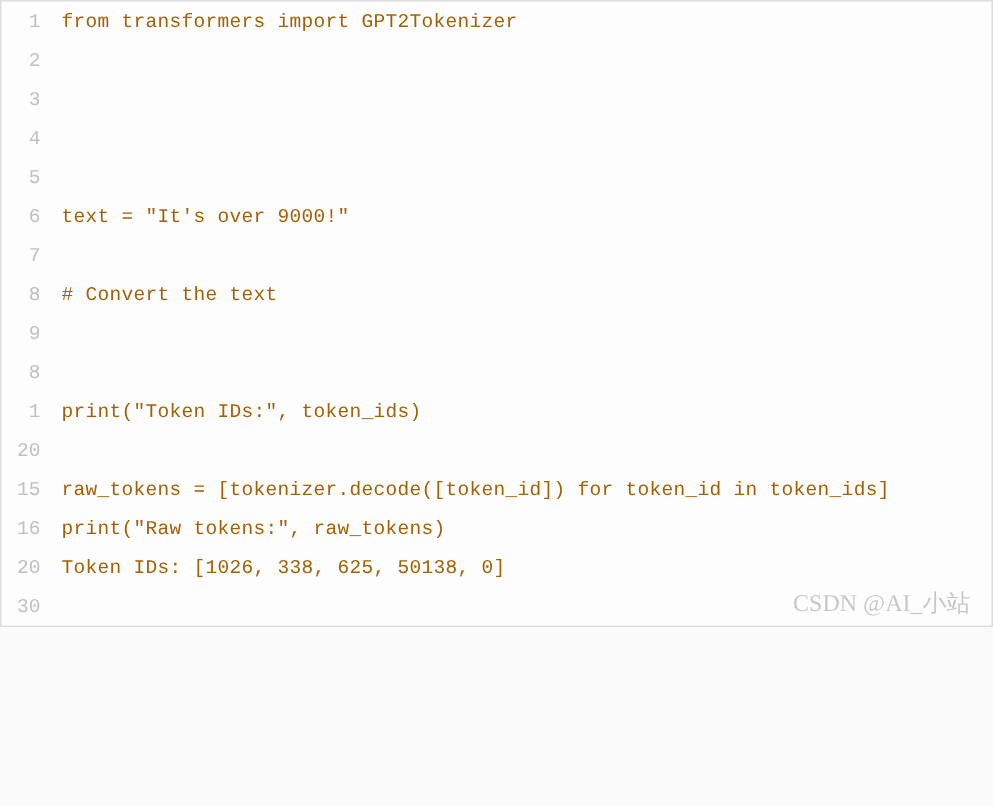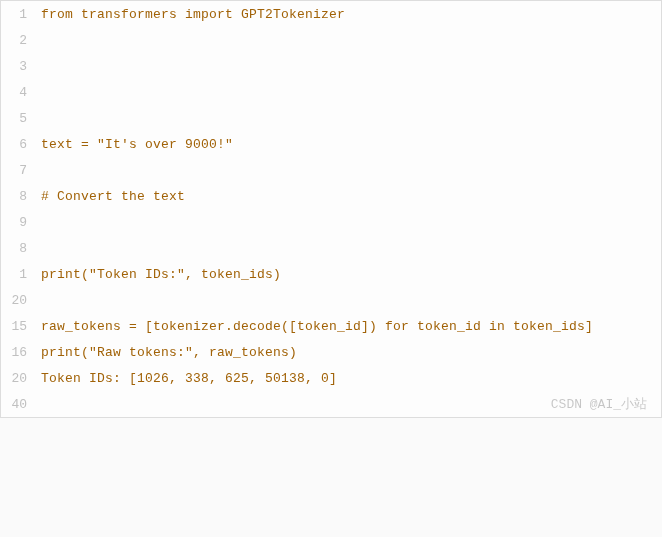--- a/index.html
+++ b/index.html
@@ -32,22 +32,22 @@
     padding-left: 8px;
     color: #a16207;
     white-space: pre;
     letter-spacing: 0.2px;
   }
   .watermark {
     position: absolute;
     right: 14px;
     bottom: 4px;
     color: rgba(0,0,0,0.22);
-    font-family: Liberation Mono, monospace;
-    font-size: 13px;
+    font-family: Liberation Serif, serif;
+    font-size: 16px;
   }
 </style>
 </head>
 <body>
 
 <div class="code-block">
   <div id="lines">
       <div class="line">
         <div class="gutter">1</div>
         <div class="code">from transformers import GPT2Tokenizer</div>
@@ -99,18 +99,18 @@
       </div>
       <div class="line">
         <div class="gutter">16</div>
         <div class="code">print("Raw tokens:", raw_tokens)</div>
       </div>
       <div class="line">
         <div class="gutter">20</div>
         <div class="code">Token IDs: [1026, 338, 625, 50138, 0]</div>
       </div>
       <div class="line">
-        <div class="gutter">40</div>
+        <div class="gutter">30</div>
         <div class="code"></div>
       </div>
     </div>
   <div class="watermark">CSDN @AI_小站</div>
 </div>
 
 </body></html>

